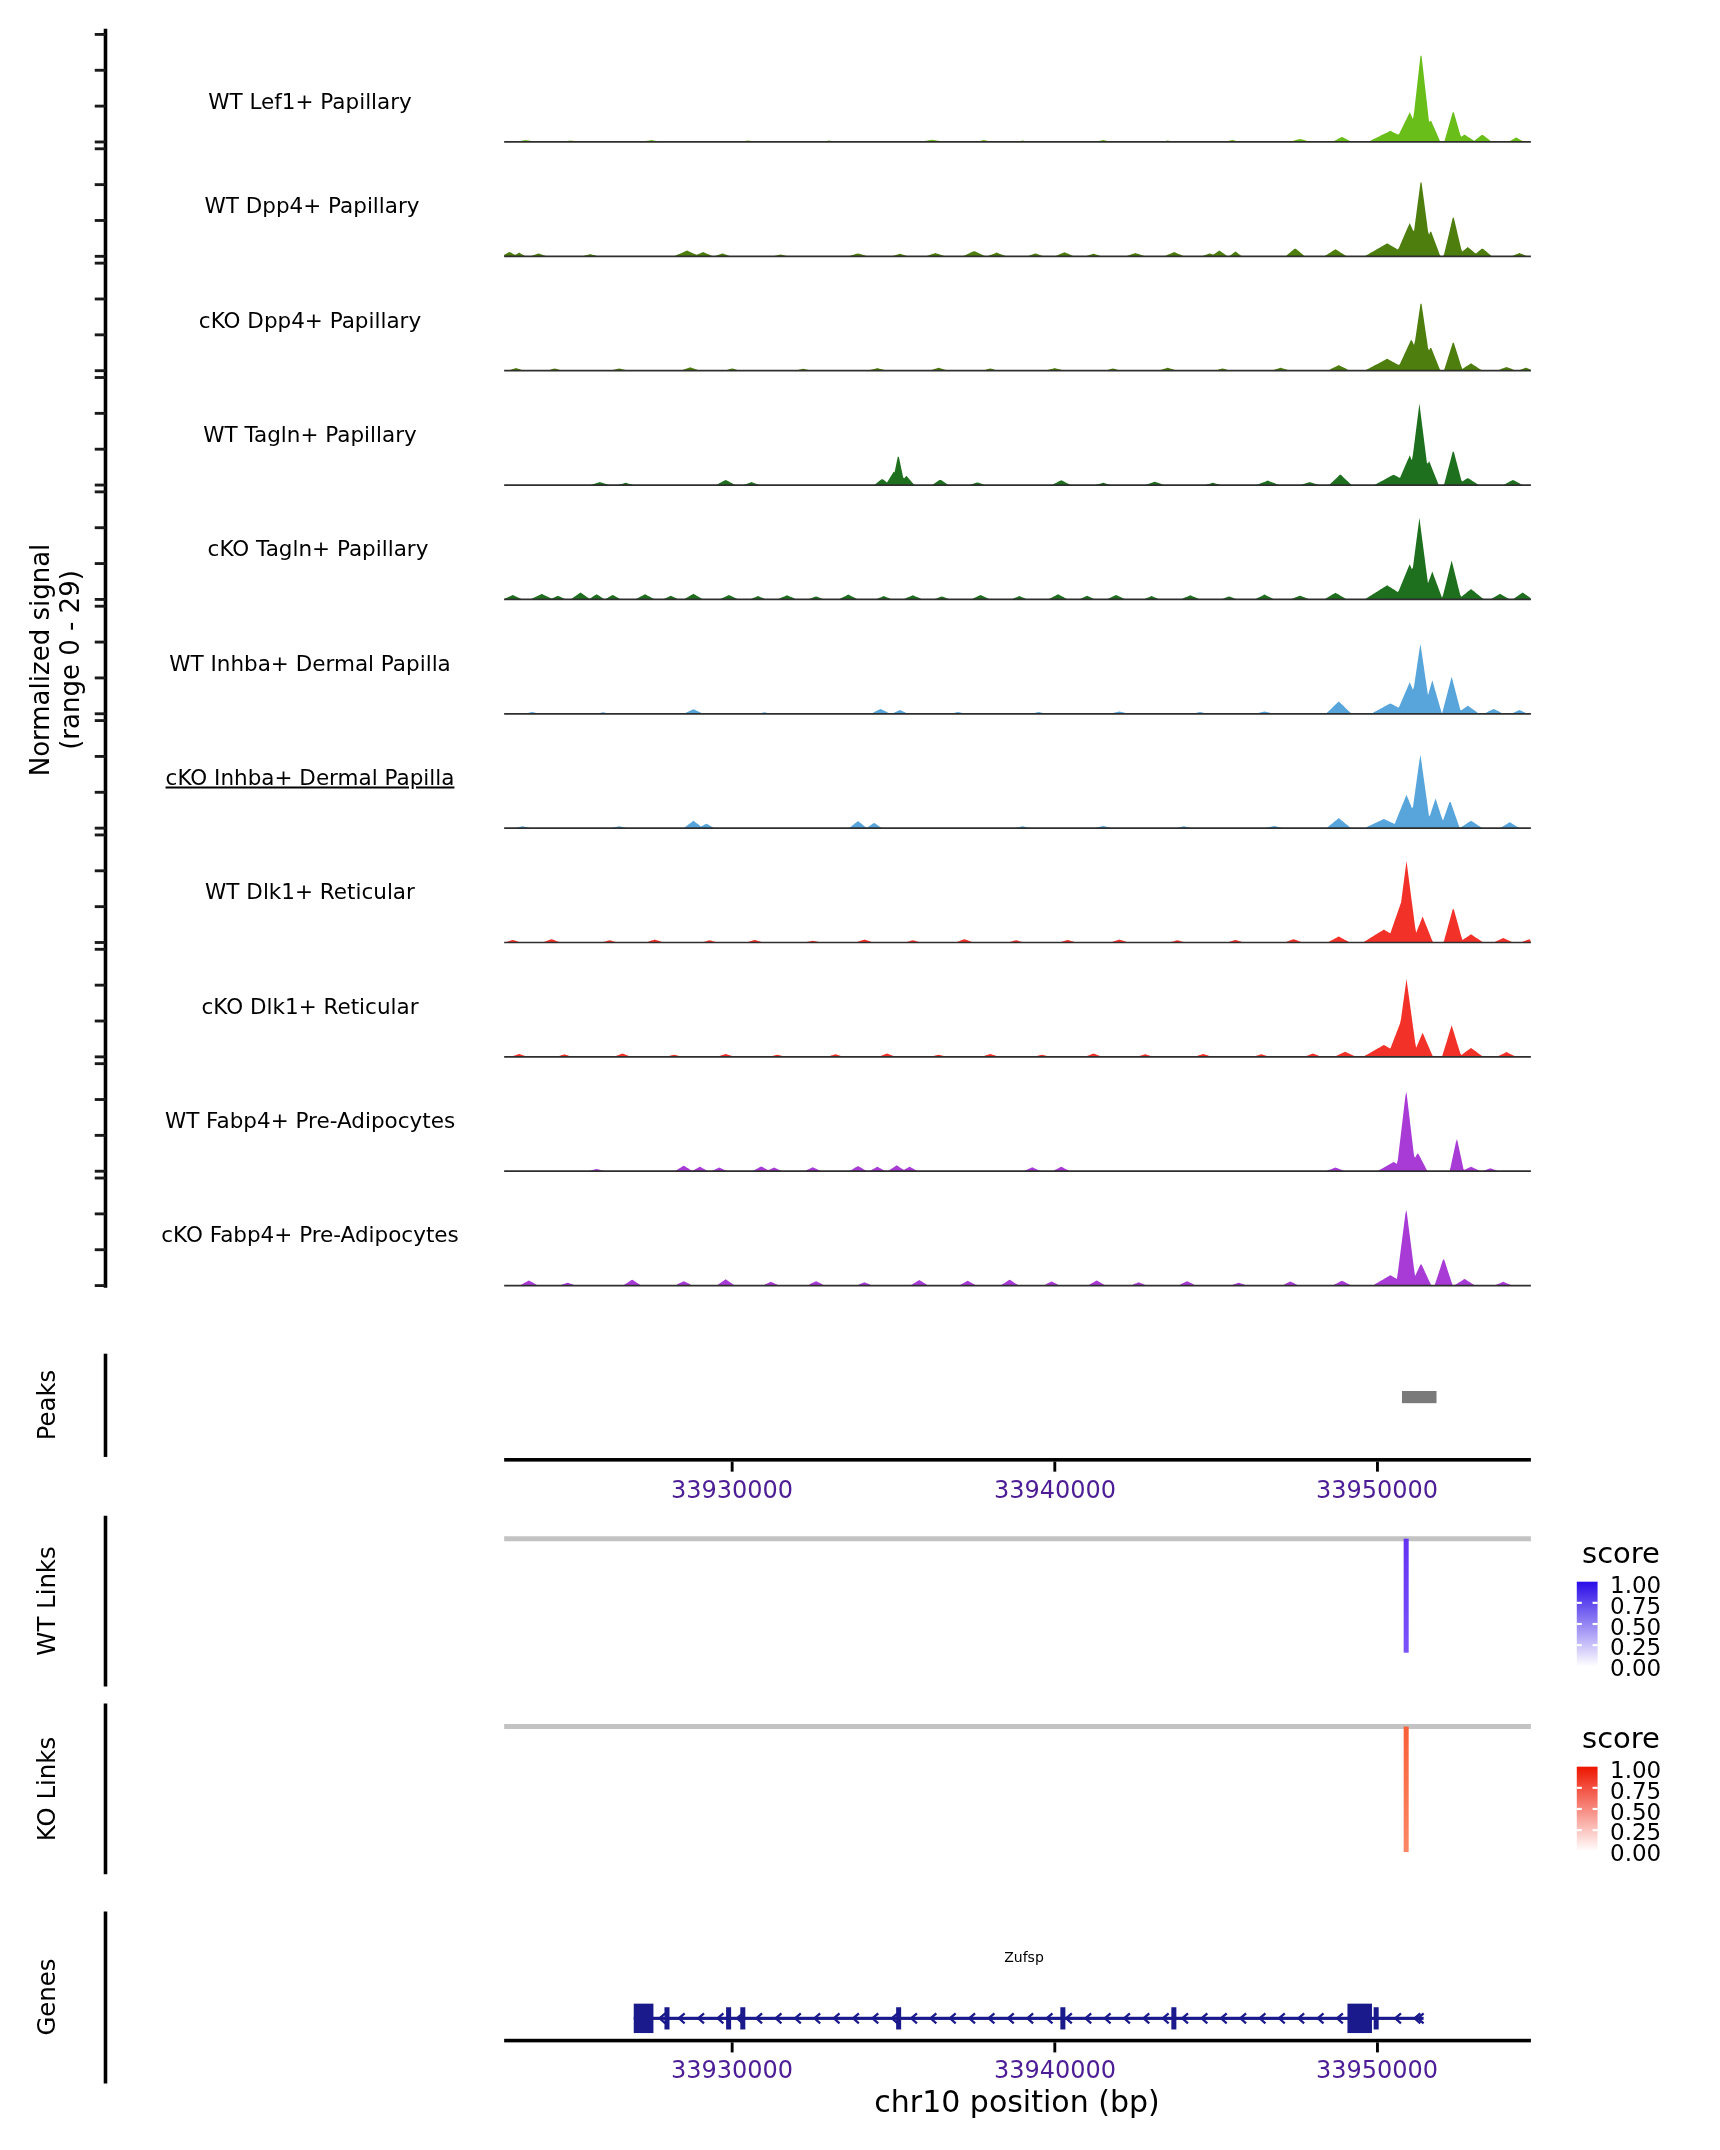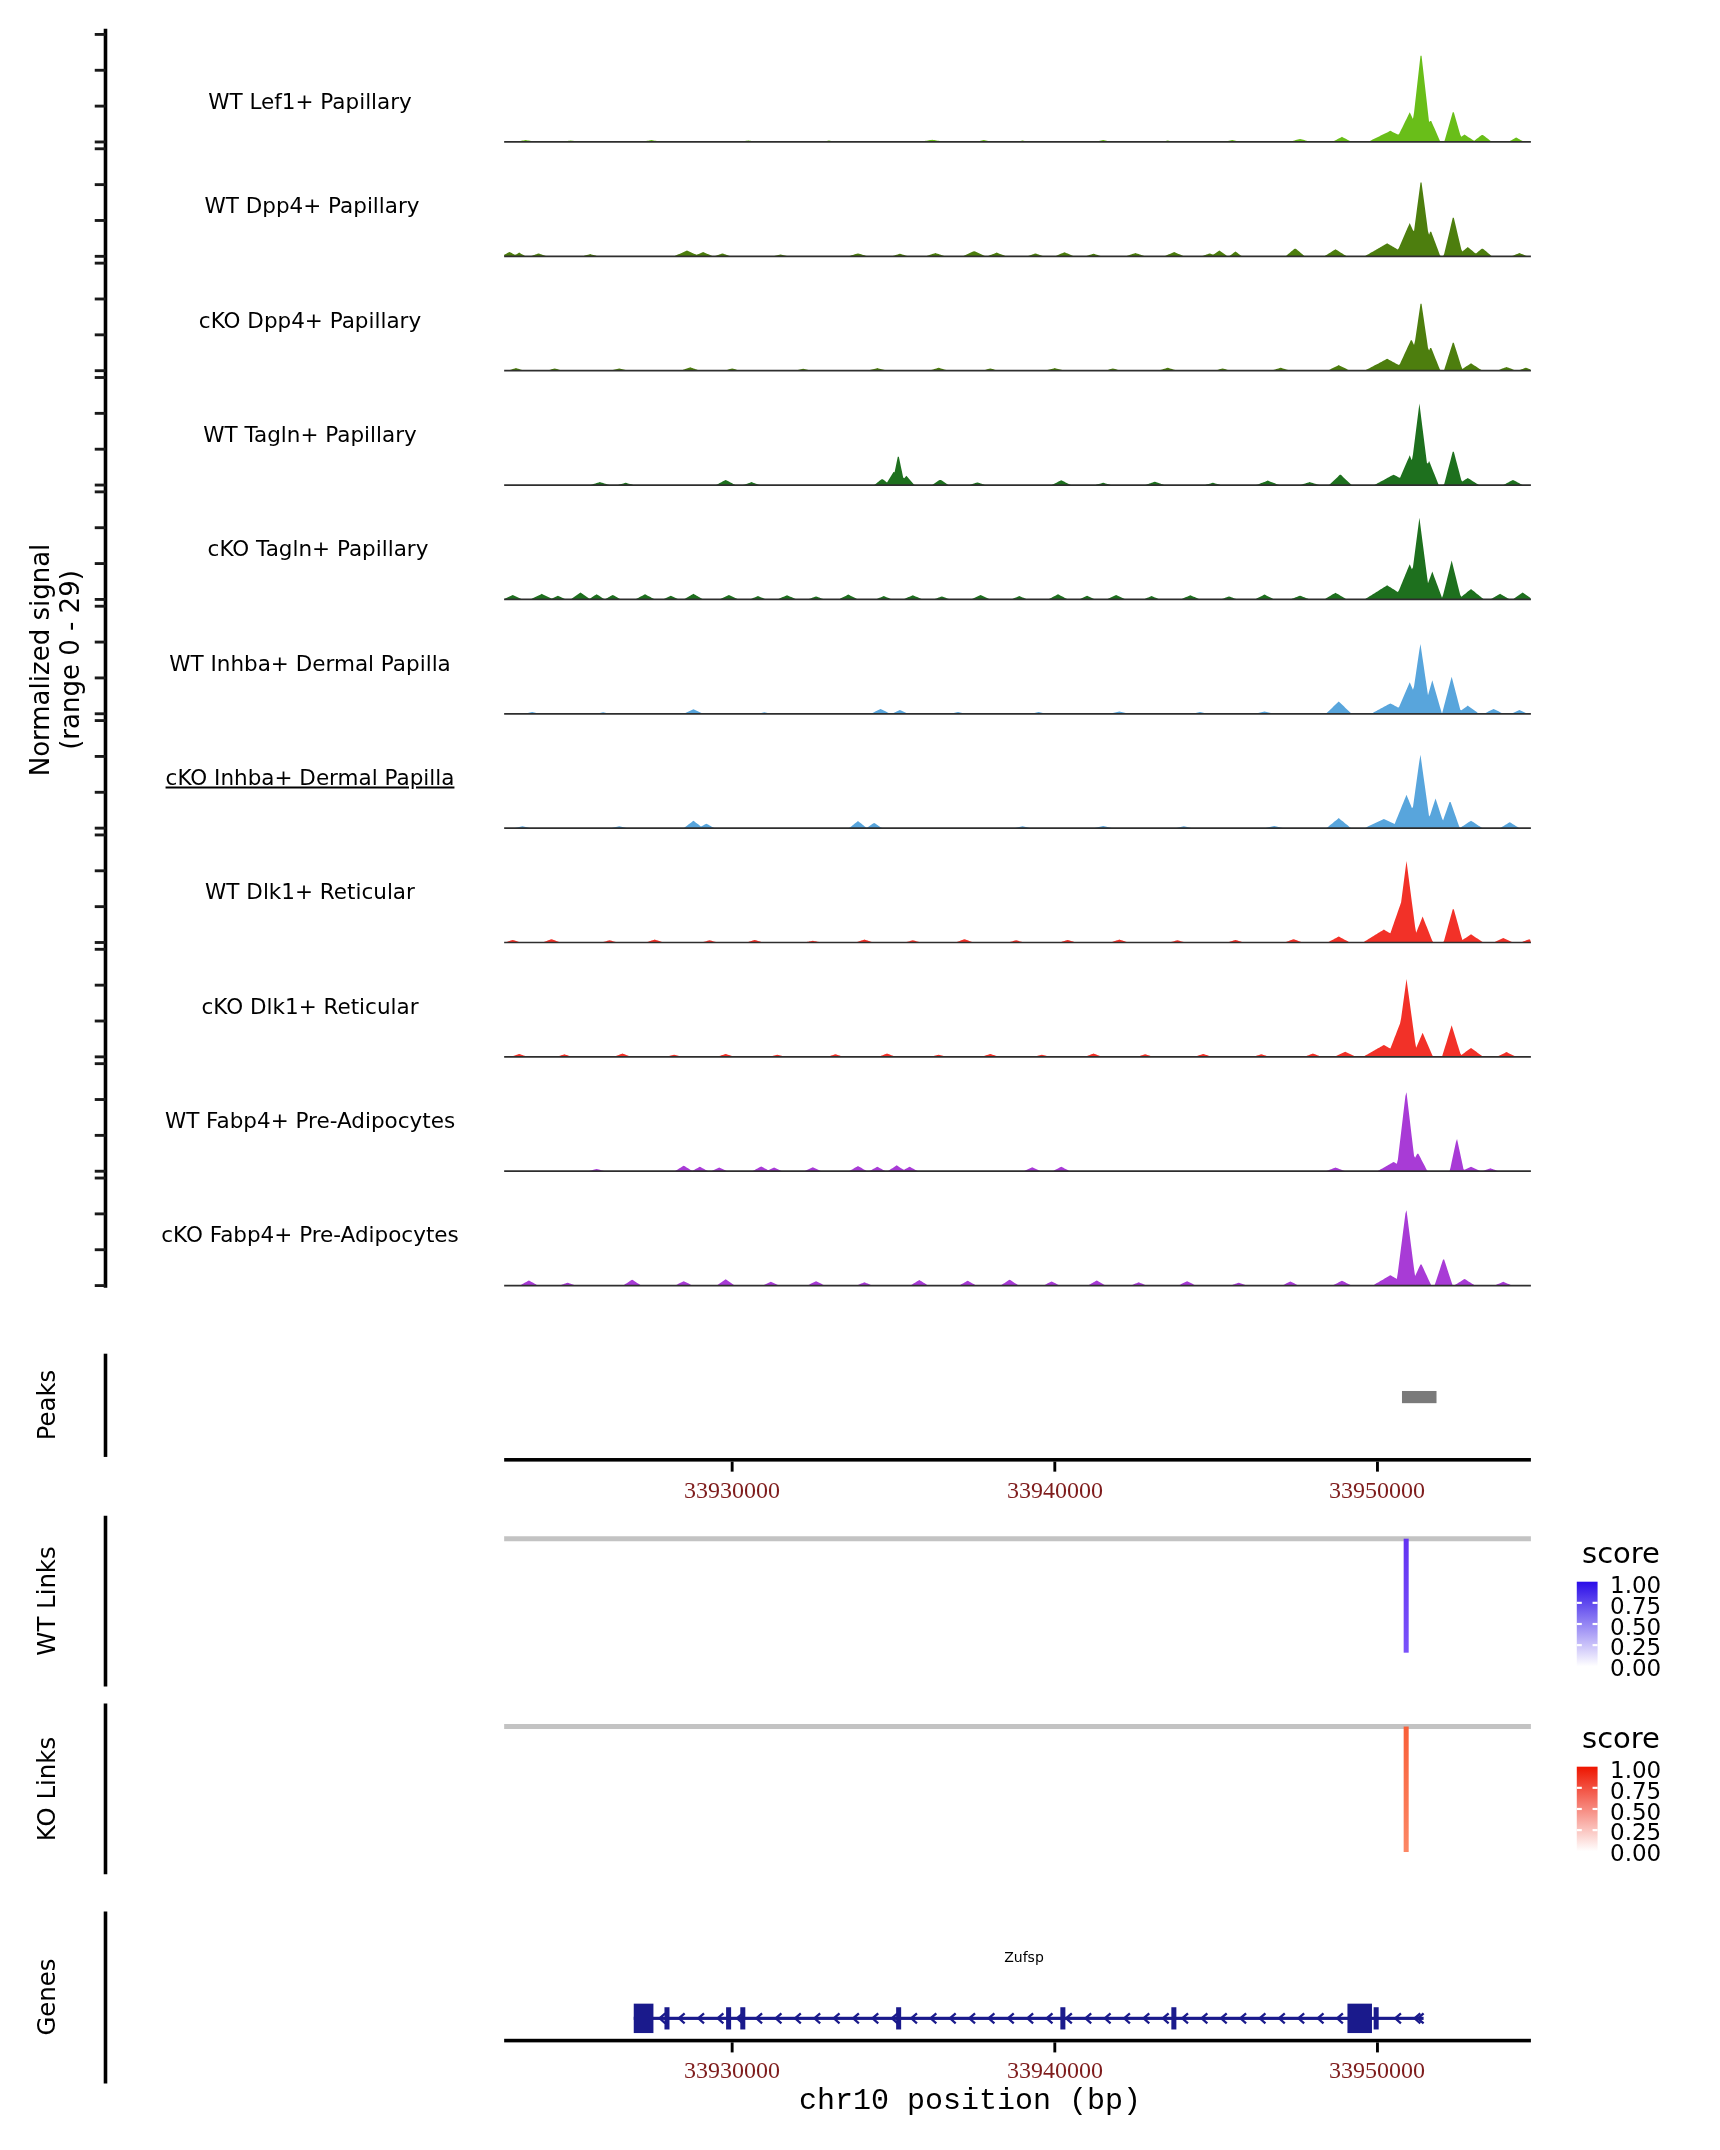--- a/index.html
+++ b/index.html
@@ -2,21 +2,21 @@
 <html style="font-size:11.5px"><head>
 <meta charset="utf-8">
 <style>
   html,body{margin:0;padding:0;background:#ffffff;}
   #figure{position:relative;width:1721px;height:2151px;background:#ffffff;overflow:hidden;
           font-family:"DejaVu Sans","Liberation Sans",sans-serif;}
   #gfx{position:absolute;left:0;top:0;}
   .txt{position:absolute;color:#000;white-space:nowrap;}
   .center{transform:translate(-50%,-50%);}
   .rot{transform:translate(-50%,-50%) rotate(-90deg);}
-  .tick-num{color:#7f1d1d;font-family:Liberation Serif, serif;}
+  .tick-num{color:#4c1d95;}
   .track-label{font-size:21.5px;}
   .section-label{font-size:24.4px;}
   .axis-label{font-size:26px;}
   .legend-title{font-size:29px;}
   .legend-num{font-size:23px;color:#000;}
   .gene-name{font-size:14px;}
   .axis-title{font-size:30px;}
   .num{font-size:24px;}
 </style>
 </head>
@@ -207,21 +207,21 @@
   <div class="txt rot section-label" style="left:46px;top:1405px;">Peaks</div>
   <div class="txt rot section-label" style="left:46px;top:1601px;">WT Links</div>
   <div class="txt rot section-label" style="left:46px;top:1789px;">KO Links</div>
   <div class="txt rot section-label" style="left:46px;top:1997px;">Genes</div>
 
   <div class="txt center legend-title" style="left:1621px;top:1553px;">score</div>
   <div class="txt center legend-title" style="left:1621px;top:1738px;">score</div>
 
   <div class="txt center gene-name" style="left:1024px;top:1957px;">Zufsp</div>
 
-  <div class="txt center axis-title" style="left:970px;top:2101px;font-family:Liberation Mono, monospace;">chr10 position (bp)</div>
+  <div class="txt center axis-title" style="left:1017px;top:2101px;">chr10 position (bp)</div>
 
   <div id="dyn-labels">
       <div class="txt track-label center" style="left: 310px; top: 91px; margin-top: 10px;">WT Lef1+ Papillary</div>
       <div class="txt track-label center" style="left: 312px; top: 205px;">WT Dpp4+ Papillary</div>
       <div class="txt track-label center" style="left: 310px; top: 320px;">cKO Dpp4+ Papillary</div>
       <div class="txt track-label center" style="left: 310px; top: 434px;">WT Tagln+ Papillary</div>
       <div class="txt track-label center" style="left: 318px; top: 548px;">cKO Tagln+ Papillary</div>
       <div class="txt track-label center" style="left: 310px; top: 663px;">WT Inhba+ Dermal Papilla</div>
       <div class="txt track-label center" style="left: 310px; top: 777px; text-decoration: underline;">cKO Inhba+ Dermal Papilla</div>
       <div class="txt track-label center" style="left: 310px; top: 891px;">WT Dlk1+ Reticular</div>

